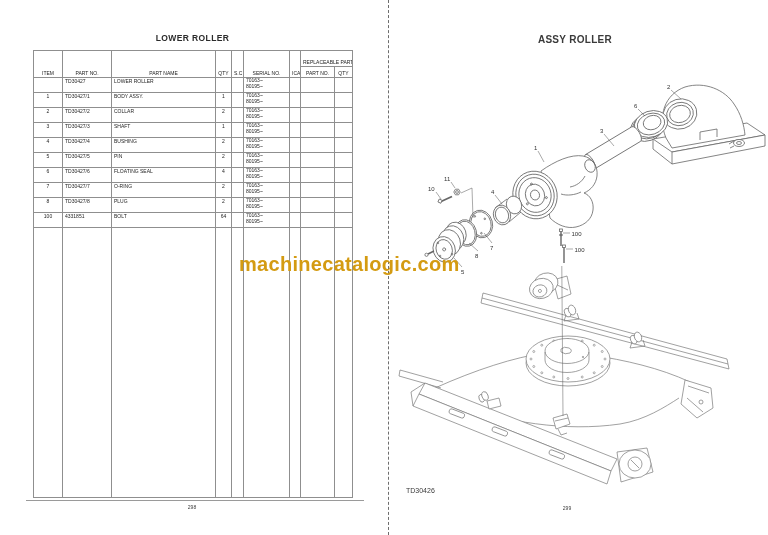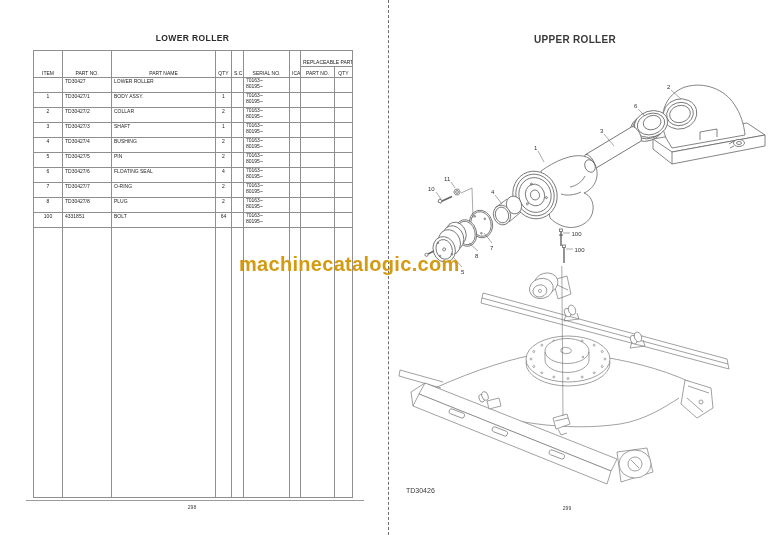--- a/index.html
+++ b/index.html
@@ -239,21 +239,21 @@
           <td></td>
         </tr>
       </tbody>
   </table>
 
   <div class="bottom-rule"></div>
   <div class="pageno pageno-left">298</div>
 </div>
 
 <div class="page-right"></div>
-<div class="rp-title">UPPER ROLLER</div>
+<div class="rp-title">ASSY ROLLER</div>
 
 <svg class="diagram" width="373" height="448" viewBox="0 0 373 448" xmlns="http://www.w3.org/2000/svg">
 
   <g>
 
     <path class="diag-line" d="M88,241 L332,307"></path>
     <path class="diag-line" d="M86,251 L334,317"></path>
     <path class="diag-line" d="M87,246 L333,312"></path>
     <path class="diag-line" d="M88,241 L86,251 M332,307 L334,317"></path>
 

